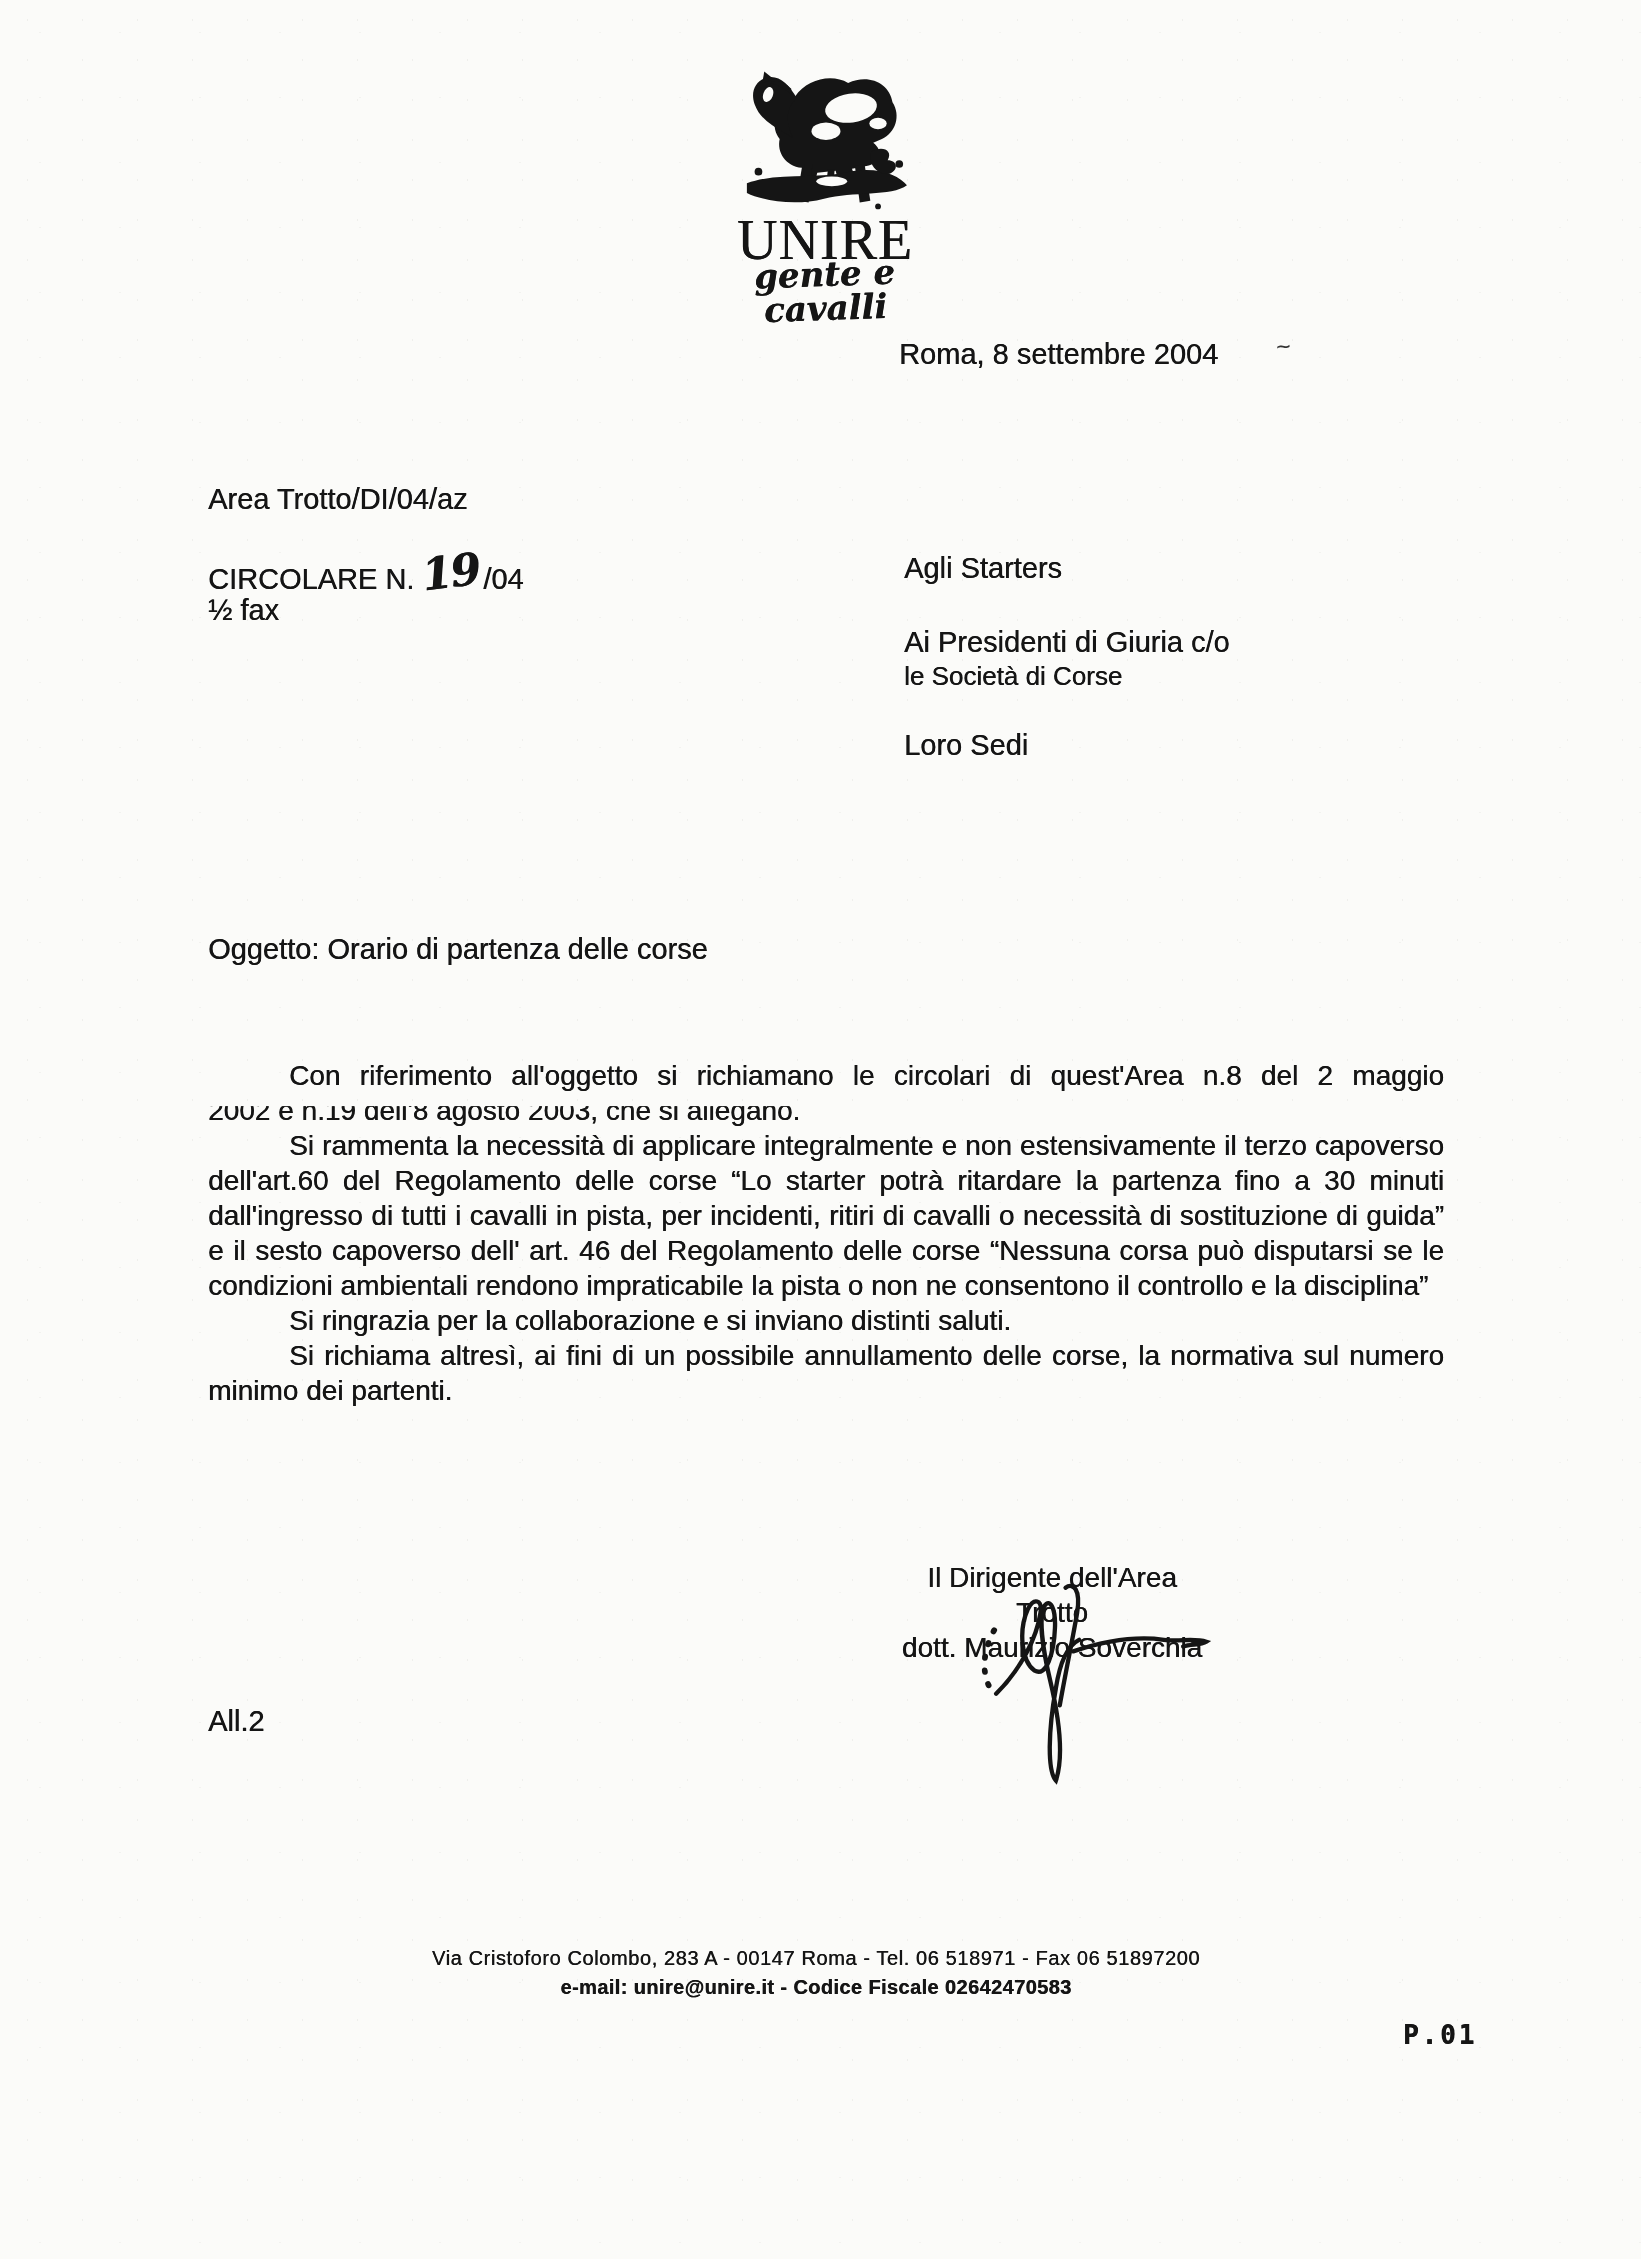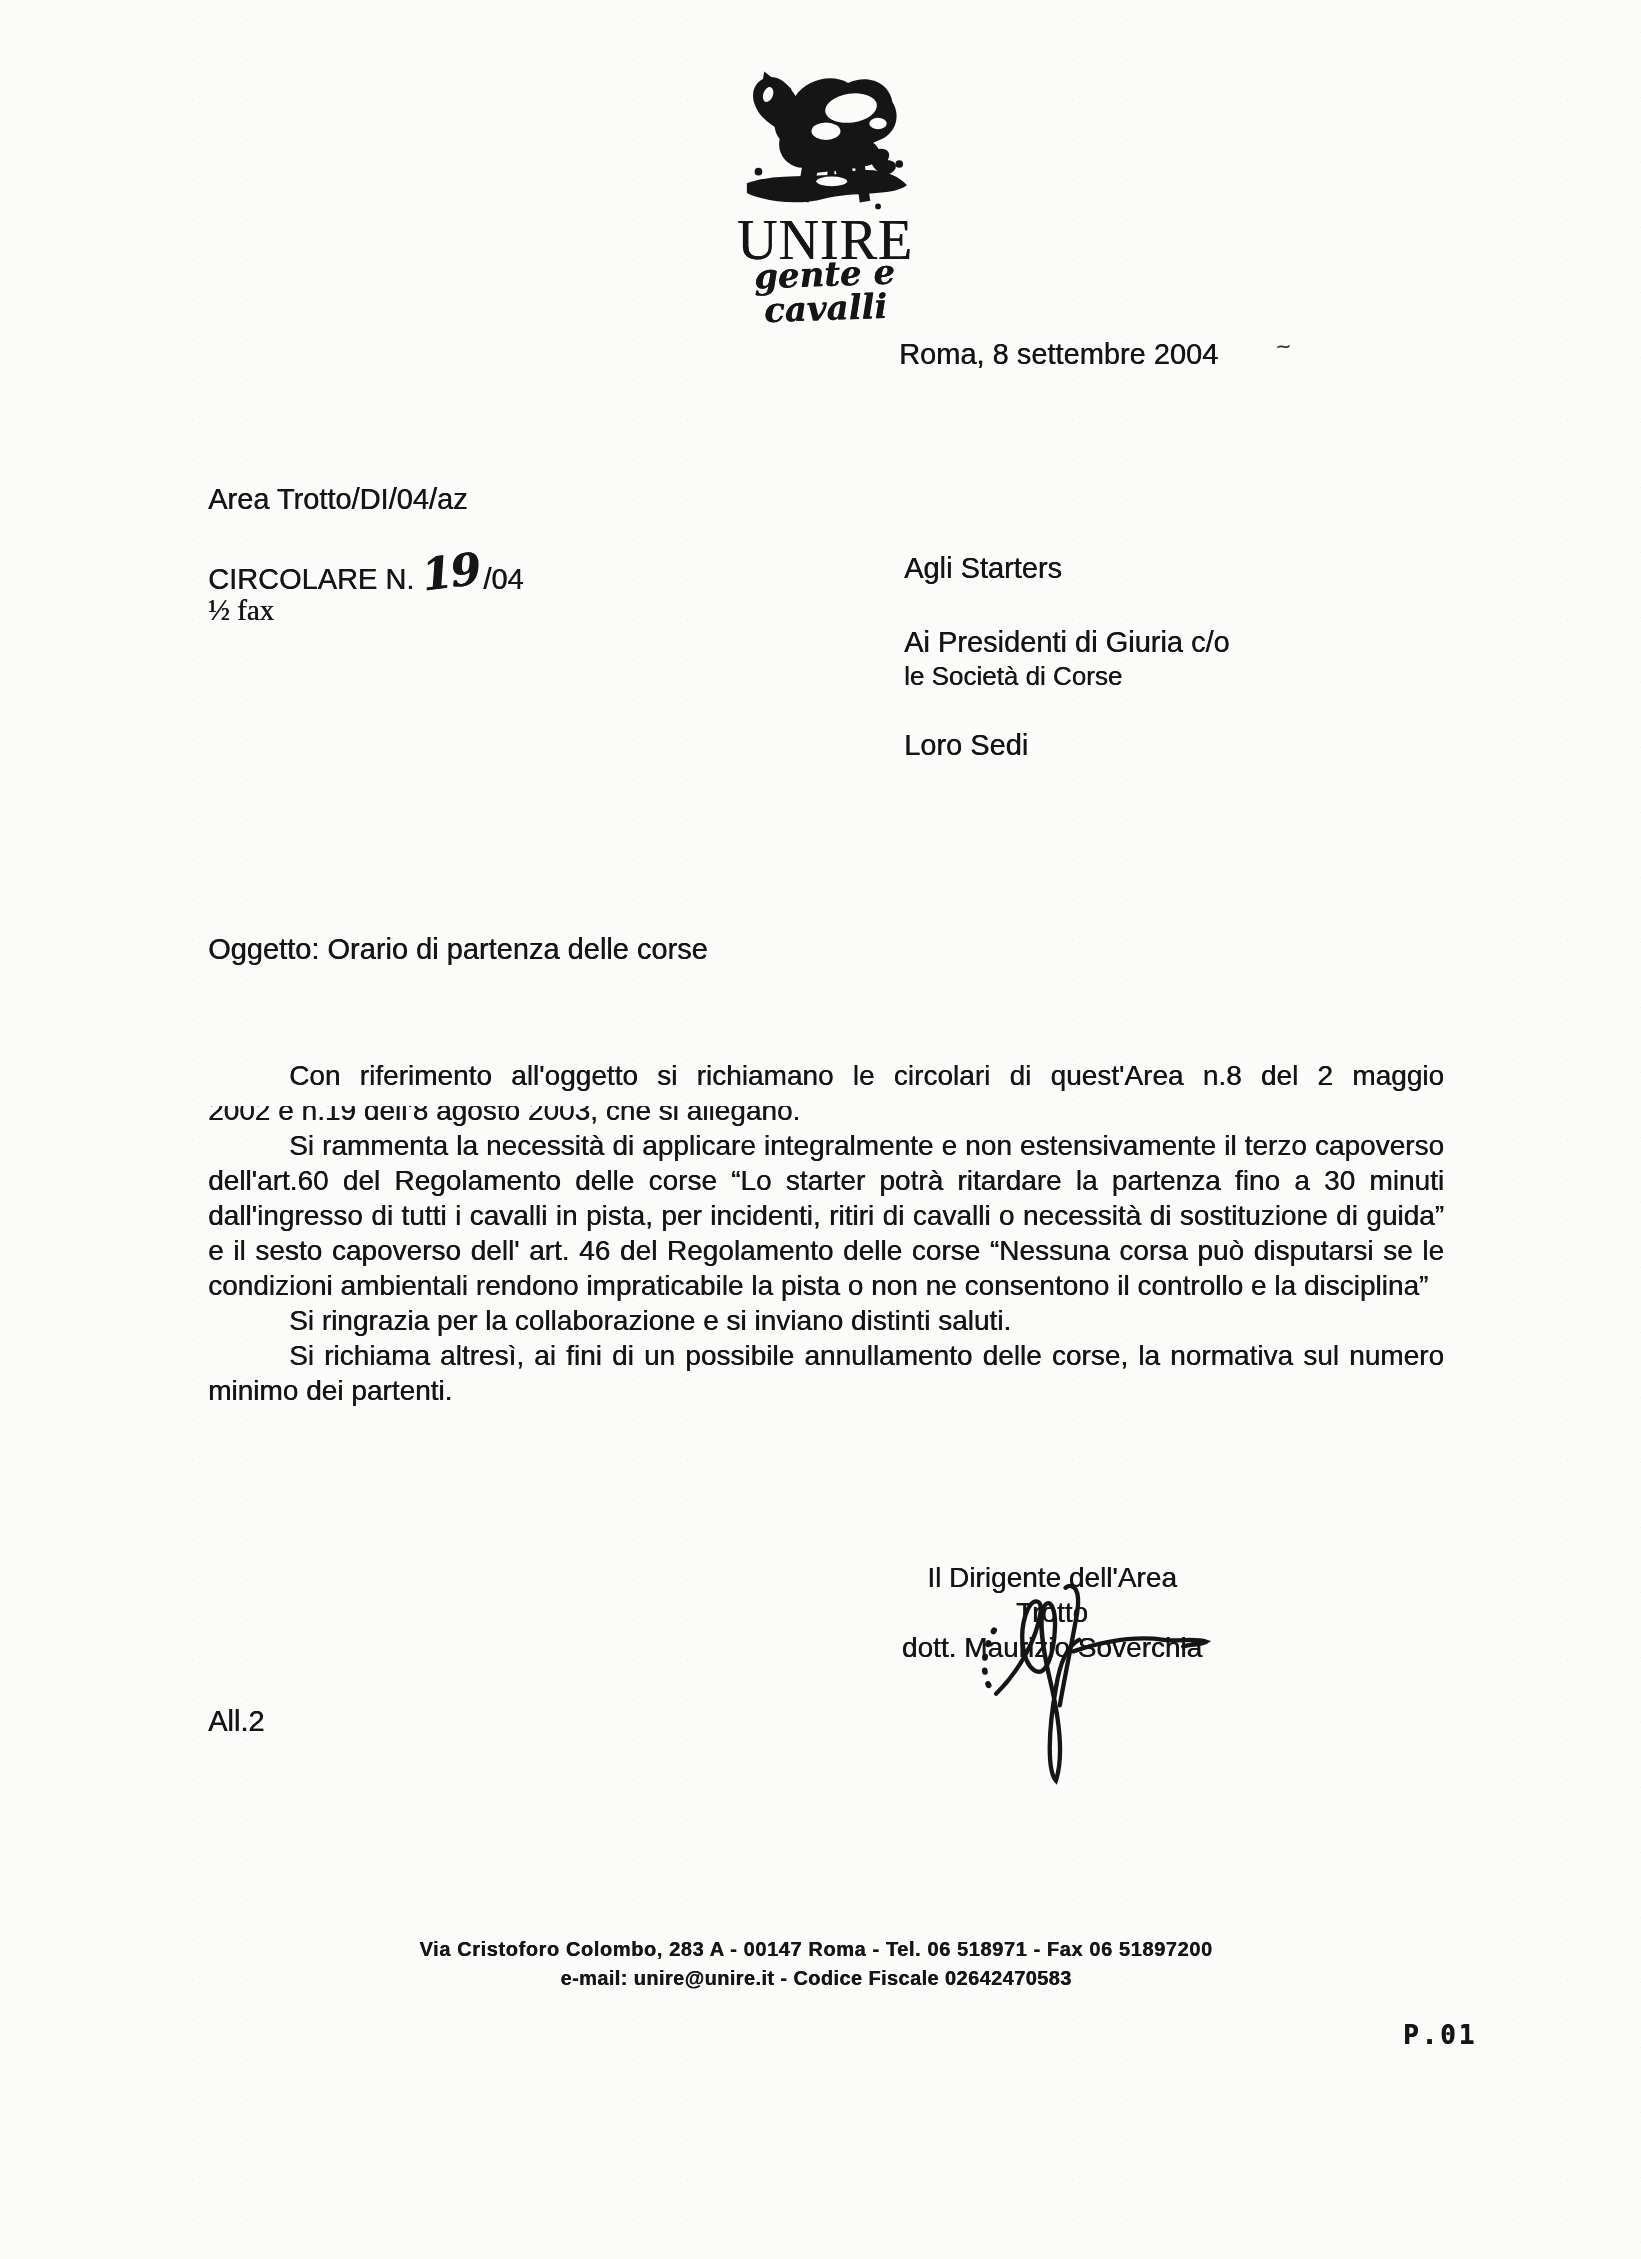--- a/index.html
+++ b/index.html
@@ -37,21 +37,21 @@
 
   .ref-area   { left: 208px; top: 483px; font-size: 29px; }
   .circolare  { left: 208px; top: 548px; font-size: 29px; white-space: nowrap; }
   .circolare .hand {
     display: inline-block;
     font-family: "DejaVu Serif", serif; font-style: italic; font-weight: bold;
     font-size: 44px; letter-spacing: -1.9px;
     transform: rotate(-7deg) translateY(-1.9px);
     margin: 0 3.9px 0 7.7px;
   }
-  .fax-note   { left: 208px; top: 594px; font-size: 29px; font-family: Liberation Serif, serif; }
+  .fax-note   { left: 208px; top: 594px; font-size: 29px; }
 
   .recipient-1 { left: 904px; top: 552px; font-size: 29px; }
   .recipient-2 { left: 904px; top: 626px; font-size: 29px; }
   .recipient-3 { left: 904px; top: 661px; font-size: 26px; }
   .recipient-4 { left: 904px; top: 729px; font-size: 29px; }
 
   .subject-line { left: 208px; top: 933px; font-size: 29px; }
 
   
   .body-text {
@@ -70,21 +70,21 @@
   .sig-scrawl { left: 973px; top: 1580px; }
 
   .attachments { left: 208px; top: 1705px; font-size: 29px; }
 
   
   .footer { left: 0; top: 1925px; width: 1632px; text-align: center; }
   .footer-org {
     font-family: "Liberation Serif", serif; font-weight: bold;
     font-size: 30px; letter-spacing: 4.3px;
   }
-  .footer-address { font-weight: bold; font-size: 20px; margin-top: 13px; letter-spacing: 0.6px; }
+  .footer-address { font-weight: normal; font-size: 20px; margin-top: 22px; letter-spacing: 0.6px; }
   .footer-contact { font-weight: bold; font-size: 20px; margin-top: 5.8px; letter-spacing: 0.4px; }
 
   .page-num {
     left: 1367px; top: 2020px;
     font-family: "DejaVu Sans Mono", monospace;
     font-weight: bold; font-size: 26px; letter-spacing: 2.9px; margin-left: 36px;
   }
 </style>
 </head>
 <body>

